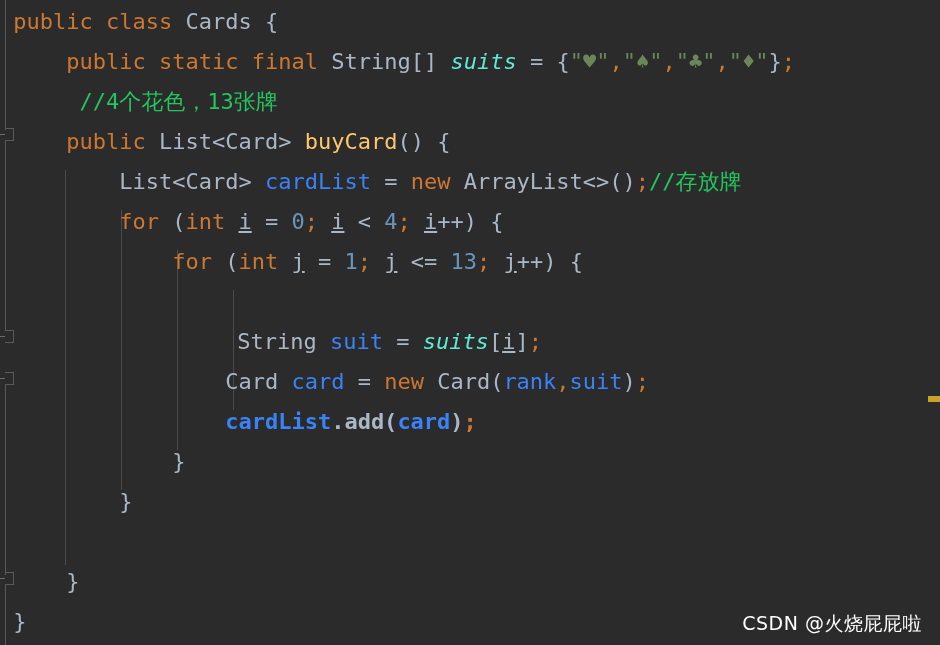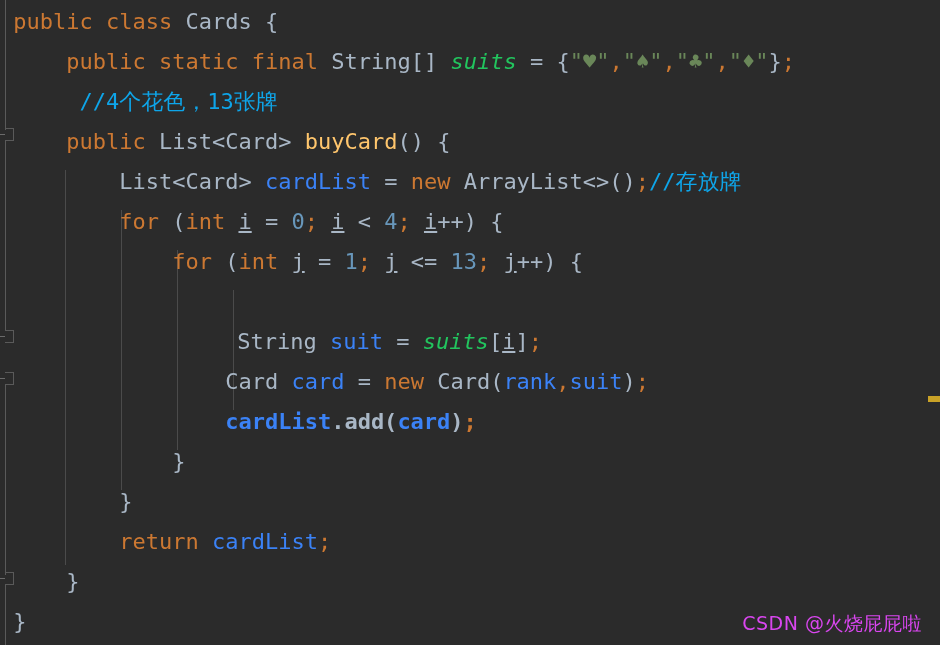--- a/index.html
+++ b/index.html
@@ -99,22 +99,22 @@
     background: #4b4b4b;
   }
 
   
   .kw    { color: #cc7832; }           
   .type  { color: #a9b7c6; }           
   .ident { color: #3b82f6; }           
   .fn    { color: #ffc66d; }           
   .num   { color: #6897bb; }           
   .str   { color: #6a8759; }           
-  .cmt   { color: #0ea5e9; }           
-  .stat  { color: #22c55e; font-style: italic; }  
+  .cmt   { color: #22c55e; }           
+  .stat  { color: #5eead4; font-style: italic; }  
   .punct { color: #a9b7c6; }
   .semi  { color: #cc7832; }           
   .uline { text-decoration: underline; text-decoration-color: #a9b7c6; }
   .hl    { background: #5e5339; border-radius: 1px; }
 
   
   #right-strip {
     position: absolute;
     right: 0;
     top: 0;
@@ -129,21 +129,21 @@
     height: 6px;
   }
 
   
   #watermark {
     position: absolute;
     right: 18px;
     bottom: 8px;
     font-family: "DejaVu Sans", "Liberation Sans", sans-serif;
     font-size: 19px;
-    color: #d946ef;
+    color: #ffffff;
     letter-spacing: 0.5px;
     white-space: nowrap;
   }
 </style>
 </head>
 <body>
 
 <div id="editor">
 
   <div id="gutter">
@@ -190,21 +190,20 @@
       <div class="line" style="top: 82px;"><span class="pad"> </span><span class="pad">     </span><span class="cmt">//4个花色，13张牌</span></div>
       <div class="line" style="top: 122px;"><span class="pad"> </span><span class="pad">    </span><span class="kw">public</span><span class="punct"> </span><span class="type">List&lt;Card&gt;</span><span class="punct"> </span><span class="fn">buyCard</span><span class="punct">() {</span></div>
       <div class="line" style="top: 162px;"><span class="pad"> </span><span class="pad">        </span><span class="type">List&lt;Card&gt;</span><span class="punct"> </span><span class="ident">cardList</span><span class="punct"> = </span><span class="kw">new</span><span class="punct"> </span><span class="type">ArrayList</span><span class="punct">&lt;&gt;()</span><span class="semi">;</span><span class="cmt">//存放牌</span></div>
       <div class="line" style="top: 202px;"><span class="pad"> </span><span class="pad">        </span><span class="kw">for</span><span class="punct"> (</span><span class="kw">int</span><span class="punct"> </span><span class="uline">i</span><span class="punct"> = </span><span class="num">0</span><span class="semi">;</span><span class="punct"> </span><span class="uline">i</span><span class="punct"> &lt; </span><span class="num">4</span><span class="semi">;</span><span class="punct"> </span><span class="uline">i</span><span class="punct">++) {</span></div>
       <div class="line" style="top: 242px;"><span class="pad"> </span><span class="pad">            </span><span class="kw">for</span><span class="punct"> (</span><span class="kw">int</span><span class="punct"> </span><span class="uline">j</span><span class="punct"> = </span><span class="num">1</span><span class="semi">;</span><span class="punct"> </span><span class="uline">j</span><span class="punct"> &lt;= </span><span class="num">13</span><span class="semi">;</span><span class="punct"> </span><span class="uline">j</span><span class="punct">++) {</span></div>
       <div class="line" style="top: 322px; margin-left: 12px;"><span class="pad"> </span><span class="pad">                </span><span class="type">String</span><span class="punct"> </span><span class="ident">suit</span><span class="punct"> = </span><span class="stat">suits</span><span class="punct">[</span><span class="uline">i</span><span class="punct">]</span><span class="semi">;</span></div>
       <div class="line" style="top: 362px;"><span class="pad"> </span><span class="pad">                </span><span class="type">Card</span><span class="punct"> </span><span class="ident">card</span><span class="punct"> = </span><span class="kw">new</span><span class="punct"> </span><span class="type">Card</span><span class="punct">(</span><span class="ident">rank</span><span class="semi">,</span><span class="ident">suit</span><span class="punct">)</span><span class="semi">;</span></div>
       <div class="line" style="top: 402px; font-weight: bold;"><span class="pad"> </span><span class="pad">                </span><span class="ident">cardList</span><span class="punct">.add(</span><span class="ident">card</span><span class="punct">)</span><span class="semi">;</span></div>
       <div class="line" style="top: 442px;"><span class="pad"> </span><span class="pad">            </span><span class="punct">}</span></div>
       <div class="line" style="top: 482px;"><span class="pad"> </span><span class="pad">        </span><span class="punct">}</span></div>
-      <div class="line" style="top: 522px;"><span class="pad"> </span><span class="pad">        </span><span class="kw">return</span><span class="punct"> </span><span class="ident">cardList</span><span class="semi">;</span></div>
       <div class="line" style="top: 562px;"><span class="pad"> </span><span class="pad">    </span><span class="punct">}</span></div>
       <div class="line" style="top: 602px;"><span class="pad"> </span><span class="punct">}</span></div>
     </div>
 
   <div id="right-strip">
       <div class="marker" style="top: 396px; background: rgb(201, 162, 39);"></div>
     </div>
 
   <div id="watermark">CSDN @火烧屁屁啦</div>
 

